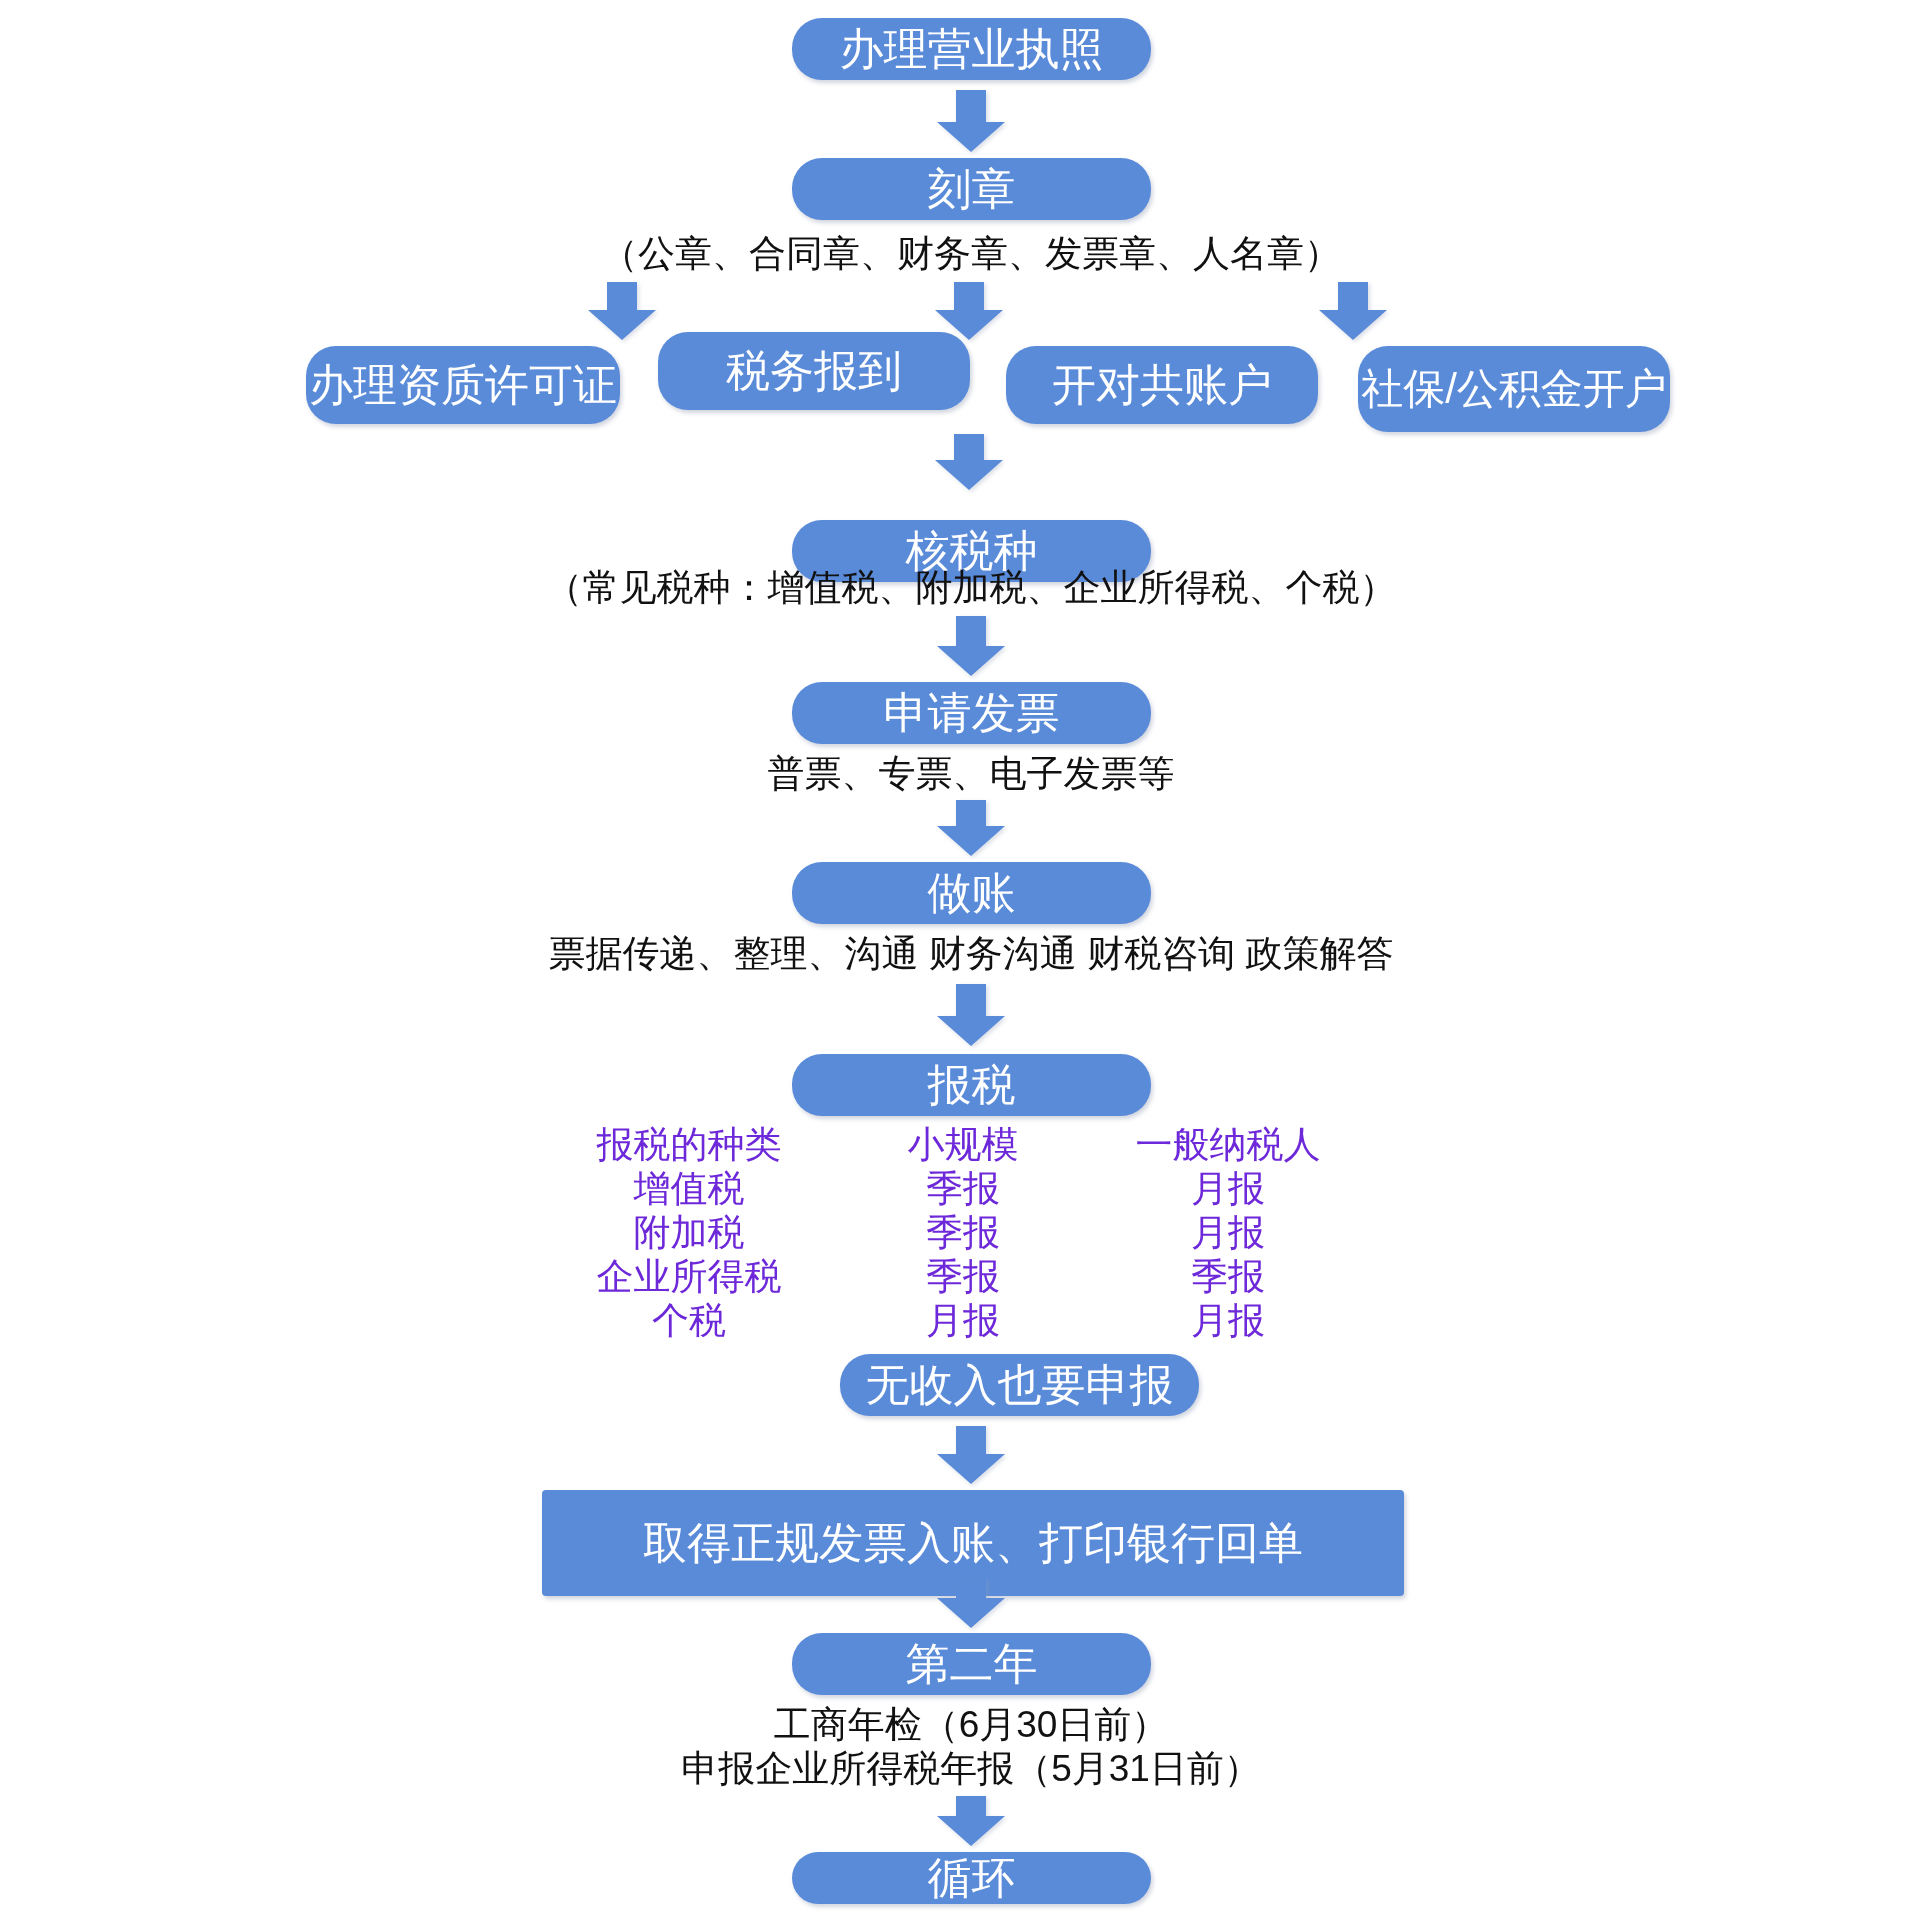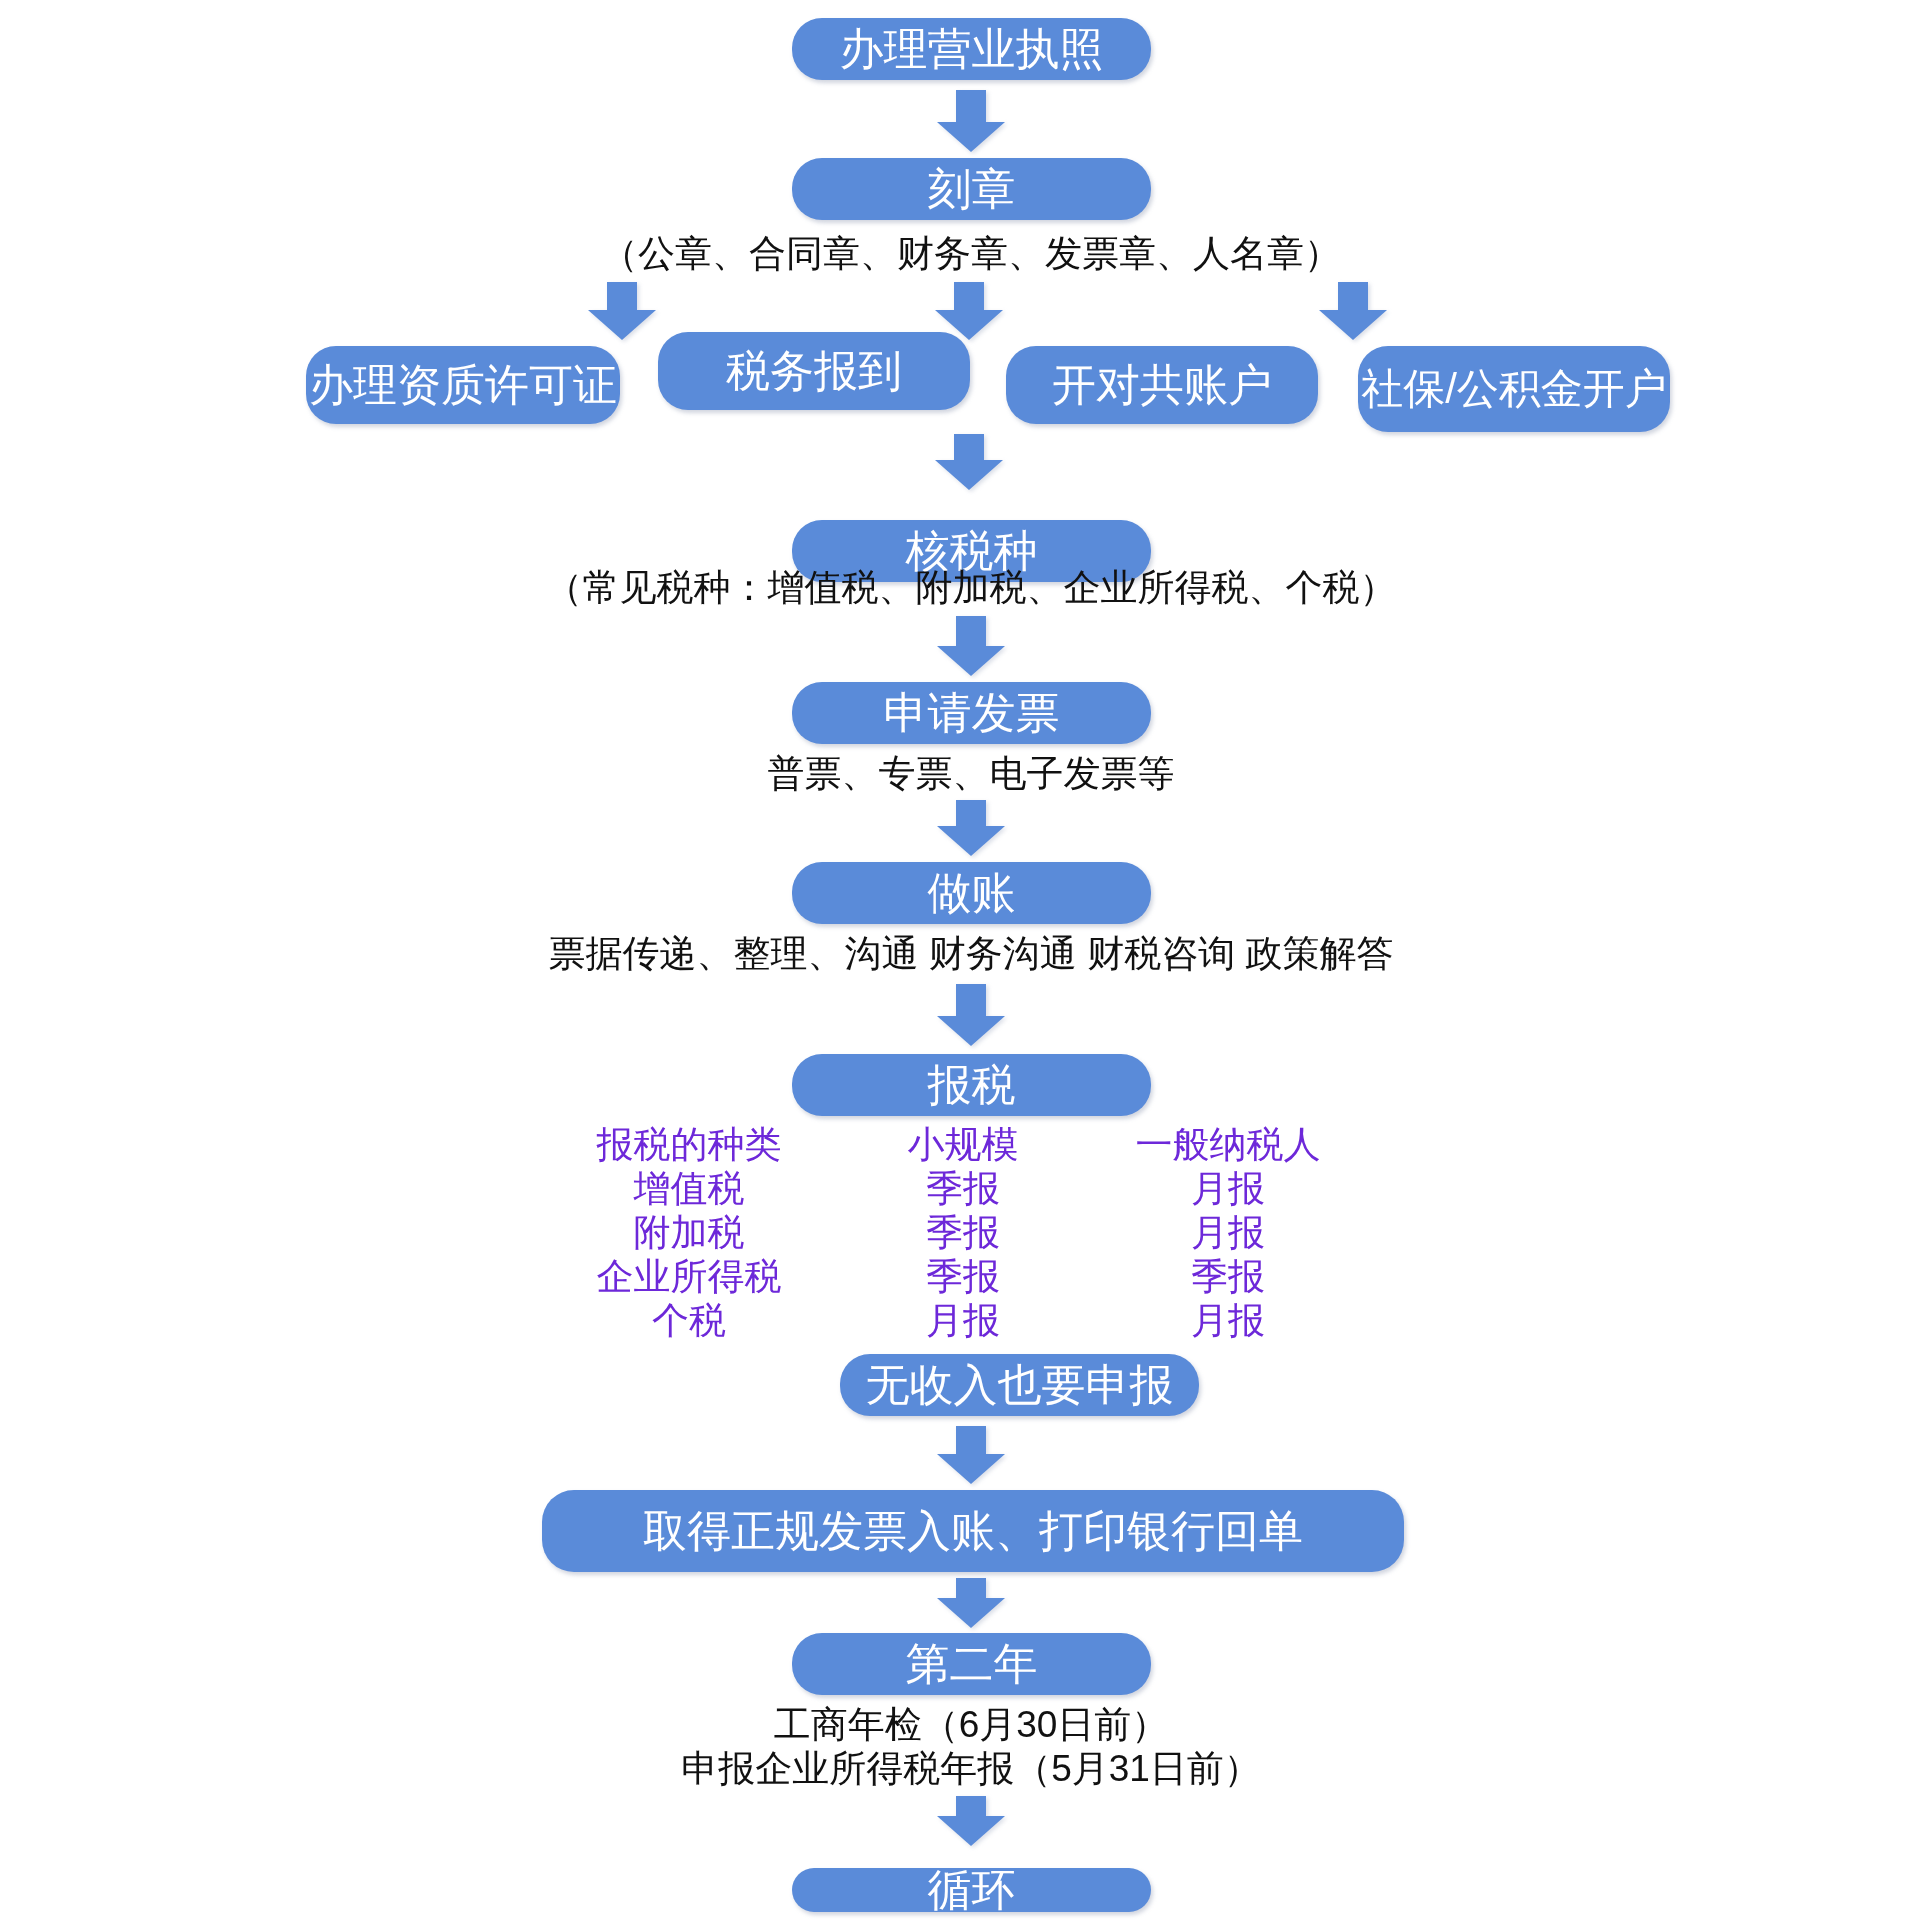--- a/index.html
+++ b/index.html
@@ -26,22 +26,22 @@
     font-size: 44px;
     display: flex;
     align-items: center;
     justify-content: center;
     white-space: nowrap;
     box-shadow: 2px 3px 4px rgba(140,150,175,0.40);
   }
   .node.wide {
     left: 542px;
     width: 862px;
-    height: 82px;
-    border-radius: 32px;
+    height: 106px;
+    border-radius: 4px;
   }
   .branch-node {
     left: auto;
   }
   .caption {
     position: absolute;
     left: 11px;
     width: 1920px;
     text-align: center;
     color: #141414;
@@ -149,15 +149,15 @@
   <div class="arrow" style="left:937px;top:1426px;height:58px;"></div>
 
   <div class="node wide" style="top:1490px;">取得正规发票入账、打印银行回单</div>
   <div class="arrow" style="left:937px;top:1578px;height:50px;"></div>
 
   <div class="node" style="top:1633px;">第二年</div>
   <div class="caption" style="top:1703px;">工商年检（6月30日前）</div>
   <div class="caption" style="top:1747px;">申报企业所得税年报（5月31日前）</div>
   <div class="arrow" style="left:937px;top:1796px;height:50px;"></div>
 
-  <div class="node" style="top:1852px;height:44px;margin-top:16px;">循环</div>
+  <div class="node" style="top:1852px;height:52px;">循环</div>
 
 </div>
 
 </body></html>

